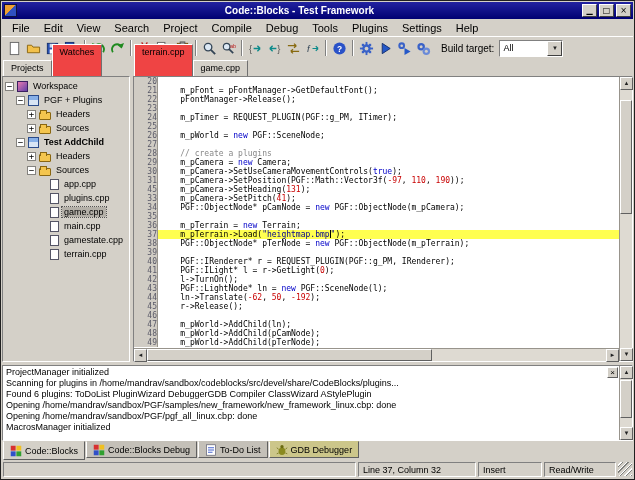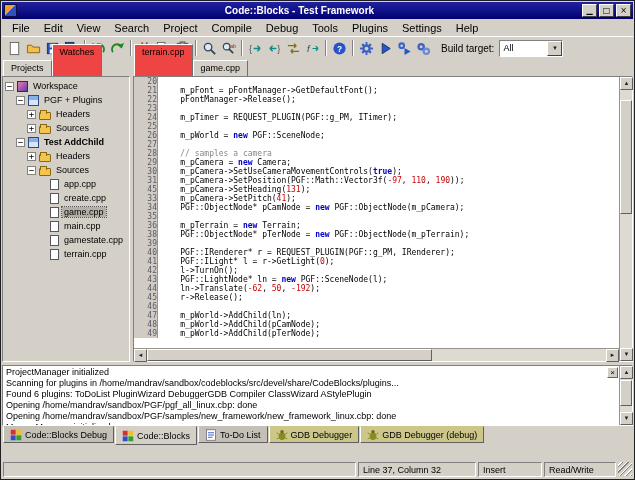--- a/index.html
+++ b/index.html
@@ -41,36 +41,36 @@
 .tree-row.sel .tlabel{background:#b4b0a8;outline:1px dotted #555}
 .vsplit{width:3px;flex:none}
 .editor-panel{flex:1;display:flex;flex-direction:column;min-width:0}
 .ebody{flex:1;display:flex;border:1px solid;border-color:#808080 #fff #fff #808080;min-height:0;background:#fff}
 .ecol{flex:1;display:flex;flex-direction:column;min-width:0}
 .code{flex:1;overflow:hidden;font-family:"DejaVu Sans Mono",monospace;font-size:8px}
 .crow{display:flex;height:9px;line-height:9px;white-space:pre}
 .ln{width:24px;flex:none;background:#d0ccc4;color:#5a5a68;text-align:right;padding-right:0;border-right:1px solid #98948c}
 .ct{flex:1;padding-left:3px;overflow:hidden}
 .crow.hl .ct{background:#ffff50}
-.kw{color:#0000c8;font-weight:bold}
+.kw{color:#0000c8;font-weight:normal}
 .num{color:#c80000}
 .str{color:#000090}
 .cmt{color:#888}
 .pln{color:#000}
 .caret{display:inline-block;width:1px;height:8px;background:#000;vertical-align:-1px}
 .hscroll{height:13px;flex:none;display:flex;background:#dedad2;border-top:1px solid #98948c}
 .vscroll{width:13px;flex:none;display:flex;flex-direction:column;background:#dedad2;border-left:1px solid #98948c}
 .sb-btn{width:13px;height:13px;flex:none;background:#d4d0c8;border:1px solid;border-color:#fff #606060 #606060 #fff;font-size:6px;line-height:11px;text-align:center;color:#222}
 .sb-track{flex:1;position:relative}
 .sb-thumb{position:absolute;background:#d4d0c8;border:1px solid;border-color:#fff #606060 #606060 #fff}
 .sb-thumb.v{left:0;right:0;top:4%;height:44%}
 .sb-thumb.h{top:0;bottom:0;left:0;width:62%}
 .hsplit{height:3px;flex:none}
 .log-panel{height:95px;flex:none;display:flex;flex-direction:column}
-.log-body{height:61px;flex:none;display:flex;border:1px solid;border-color:#808080 #fff #fff #808080;position:relative;background:#fff}
+.log-body{height:76px;flex:none;display:flex;border:1px solid;border-color:#808080 #fff #fff #808080;position:relative;background:#fff}
 .log-lines{flex:1;font-size:9px;line-height:11px;padding:1px 3px;overflow:hidden;white-space:nowrap}
 .log-close{position:absolute;top:1px;right:14px;width:11px;height:11px;background:#d4d0c8;border:1px solid;border-color:#fff #606060 #606060 #fff;font-size:8px;line-height:9px;text-align:center}
 .ltabs{height:20px;flex:none;display:flex;align-items:flex-start;padding-left:1px;gap:1px}
 .ltab{display:flex;align-items:center;gap:3px;font-size:9px;padding:2px 6px;height:17px;background:#c4c0b8;border:1px solid;border-color:#c4c0b8 #606060 #606060 #fff;white-space:nowrap}
 .ltab.active{background:#d4d0c8;height:19px;border-top-color:#d4d0c8}
 .ltab.tinted{background:#ccc68a;border-top-color:#ccc68a}
 .ltab svg{width:12px;height:12px}
 .statusbar{height:18px;flex:none;display:flex;align-items:center;gap:2px;padding:1px 1px;font-size:9px}
 .sb-field{height:15px;border:1px solid;border-color:#808080 #fff #fff #808080;padding:2px 4px;white-space:nowrap}
 .sb-field.flex{flex:1}
@@ -333,21 +333,21 @@
             <span class="expander">−</span>
             <span class="ticon ti-folder"></span>
             <span class="tlabel">Sources</span>
           </div>
           <div class="tree-row" style="padding-left: 46px;">
             <span class="ticon ti-file"></span>
             <span class="tlabel">app.cpp</span>
           </div>
           <div class="tree-row" style="padding-left: 46px;">
             <span class="ticon ti-file"></span>
-            <span class="tlabel">create.cpp</span>
+            <span class="tlabel">plugins.cpp</span>
           </div>
           <div class="tree-row sel" style="padding-left: 46px;">
             <span class="ticon ti-file"></span>
             <span class="tlabel">game.cpp</span>
           </div>
           <div class="tree-row" style="padding-left: 46px;">
             <span class="ticon ti-file"></span>
             <span class="tlabel">main.cpp</span>
           </div>
           <div class="tree-row" style="padding-left: 46px;">
@@ -370,29 +370,30 @@
         <div class="ecol">
           <div class="code">
               <div class="crow"><span class="ln">20</span><span class="ct"></span></div>
               <div class="crow"><span class="ln">21</span><span class="ct"><span class="pln">    m_pFont = pFontManager-&gt;GetDefaultFont();</span></span></div>
               <div class="crow"><span class="ln">22</span><span class="ct"><span class="pln">    pFontManager-&gt;Release();</span></span></div>
               <div class="crow"><span class="ln">23</span><span class="ct"></span></div>
               <div class="crow"><span class="ln">24</span><span class="ct"><span class="pln">    m_pTimer = REQUEST_PLUGIN(PGF::g_PM, ITimer);</span></span></div>
               <div class="crow"><span class="ln">25</span><span class="ct"></span></div>
               <div class="crow"><span class="ln">26</span><span class="ct"><span class="pln">    m_pWorld = </span><span class="kw">new</span><span class="pln"> PGF::SceneNode;</span></span></div>
               <div class="crow"><span class="ln">27</span><span class="ct"></span></div>
-              <div class="crow"><span class="ln">28</span><span class="ct"><span class="cmt">    // samples a camera</span></span></div>
+              <div class="crow"><span class="ln">28</span><span class="ct"><span class="cmt">    // create a plugins</span></span></div>
               <div class="crow"><span class="ln">29</span><span class="ct"><span class="pln">    m_pCamera = </span><span class="kw">new</span><span class="pln"> Camera;</span></span></div>
               <div class="crow"><span class="ln">30</span><span class="ct"><span class="pln">    m_pCamera-&gt;SetUseCameraMovementControls(</span><span class="kw">true</span><span class="pln">);</span></span></div>
               <div class="crow"><span class="ln">31</span><span class="ct"><span class="pln">    m_pCamera-&gt;SetPosition(PGF::Math::Vector3f(</span><span class="num">-97</span><span class="pln">, </span><span class="num">110</span><span class="pln">, </span><span class="num">190</span><span class="pln">));</span></span></div>
               <div class="crow"><span class="ln">45</span><span class="ct"><span class="pln">    m_pCamera-&gt;SetHeading(</span><span class="num">131</span><span class="pln">);</span></span></div>
               <div class="crow"><span class="ln">33</span><span class="ct"><span class="pln">    m_pCamera-&gt;SetPitch(</span><span class="num">41</span><span class="pln">);</span></span></div>
               <div class="crow"><span class="ln">34</span><span class="ct"><span class="pln">    PGF::ObjectNode* pCamNode = </span><span class="kw">new</span><span class="pln"> PGF::ObjectNode(m_pCamera);</span></span></div>
               <div class="crow"><span class="ln">35</span><span class="ct"></span></div>
               <div class="crow"><span class="ln">36</span><span class="ct"><span class="pln">    m_pTerrain = </span><span class="kw">new</span><span class="pln"> Terrain;</span></span></div>
+              <div class="crow hl"><span class="ln">37</span><span class="ct"><span class="pln">    m_pTerrain-&gt;Load(</span><span class="str">"heightmap.bmp</span><span class="caret"></span><span class="str">"</span><span class="pln">);</span></span></div>
               <div class="crow"><span class="ln">38</span><span class="ct"><span class="pln">    PGF::ObjectNode* pTerNode = </span><span class="kw">new</span><span class="pln"> PGF::ObjectNode(m_pTerrain);</span></span></div>
               <div class="crow"><span class="ln">39</span><span class="ct"></span></div>
               <div class="crow"><span class="ln">40</span><span class="ct"><span class="pln">    PGF::IRenderer* r = REQUEST_PLUGIN(PGF::g_PM, IRenderer);</span></span></div>
               <div class="crow"><span class="ln">41</span><span class="ct"><span class="pln">    PGF::ILight* l = r-&gt;GetLight(</span><span class="num">0</span><span class="pln">);</span></span></div>
               <div class="crow"><span class="ln">42</span><span class="ct"><span class="pln">    l-&gt;TurnOn();</span></span></div>
               <div class="crow"><span class="ln">43</span><span class="ct"><span class="pln">    PGF::LightNode* ln = </span><span class="kw">new</span><span class="pln"> PGF::SceneNode(l);</span></span></div>
               <div class="crow"><span class="ln">44</span><span class="ct"><span class="pln">    ln-&gt;Translate(</span><span class="num">-62</span><span class="pln">, </span><span class="num">50</span><span class="pln">, </span><span class="num">-192</span><span class="pln">);</span></span></div>
               <div class="crow"><span class="ln">45</span><span class="ct"><span class="pln">    r-&gt;Release();</span></span></div>
               <div class="crow"><span class="ln">46</span><span class="ct"></span></div>
               <div class="crow"><span class="ln">47</span><span class="ct"><span class="pln">    m_pWorld-&gt;AddChild(ln);</span></span></div>
@@ -419,84 +420,74 @@
   </div>
 
   <div class="hsplit"></div>
 
   <div class="log-panel">
     <div class="log-body">
       <div class="log-lines">
           <div>ProjectManager initialized</div>
           <div>Scanning for plugins in /home/mandrav/sandbox/codeblocks/src/devel/share/CodeBlocks/plugins...</div>
           <div>Found 6 plugins: ToDoList PluginWizard DebuggerGDB Compiler ClassWizard AStylePlugin</div>
+          <div>Opening /home/mandrav/sandbox/PGF/samples/new_framework/new_framework_linux.cbp: done</div>
           <div>Opening /home/mandrav/sandbox/PGF/pgf_all_linux.cbp: done</div>
-          <div>Opening /home/mandrav/sandbox/PGF/samples/new_framework/new_framework_linux.cbp: done</div>
           <div>MacrosManager initialized</div>
         </div>
       <span class="log-close">×</span>
       <div class="vscroll">
         <span class="sb-btn">▲</span>
         <span class="sb-track">
             <span class="sb-thumb v" style="top:2%;height:80%"></span>
           </span>
         <span class="sb-btn">▼</span>
       </div>
     </div>
     <div class="ltabs">
-        <span class="ltab">
+        <span class="ltab active">
           <span style="display: inline-flex;">
             <svg viewBox="0 0 16 16">
               <rect x="1" y="1" width="6.5" height="6.5" fill="#d83030"></rect>
               <rect x="8.5" y="1" width="6.5" height="6.5" fill="#f0c020"></rect>
               <rect x="1" y="8.5" width="6.5" height="6.5" fill="#3050c8"></rect>
               <rect x="8.5" y="8.5" width="6.5" height="6.5" fill="#30a030"></rect>
             </svg>
           </span>
-          <span>Code::Blocks Debug</span>
-        </span>
-        <span class="ltab active">
+          <span>Code::Blocks</span>
+        </span>
+        <span class="ltab">
           <span style="display: inline-flex;">
             <svg viewBox="0 0 16 16">
               <rect x="1" y="1" width="6.5" height="6.5" fill="#d83030"></rect>
               <rect x="8.5" y="1" width="6.5" height="6.5" fill="#f0c020"></rect>
               <rect x="1" y="8.5" width="6.5" height="6.5" fill="#3050c8"></rect>
               <rect x="8.5" y="8.5" width="6.5" height="6.5" fill="#30a030"></rect>
             </svg>
           </span>
-          <span>Code::Blocks</span>
+          <span>Code::Blocks Debug</span>
         </span>
         <span class="ltab">
           <span style="display: inline-flex;">
             <svg viewBox="0 0 16 16">
               <rect x="2" y="1" width="12" height="14" fill="#fff" stroke="#667"></rect>
               <path d="M4 5 H12 M4 8 H12 M4 11 H10" stroke="#3050c8" stroke-width="1.2" fill="none"></path>
             </svg>
           </span>
           <span>To-Do List</span>
         </span>
         <span class="ltab tinted">
           <span style="display: inline-flex;">
             <svg viewBox="0 0 16 16">
               <ellipse cx="8" cy="9.5" rx="4.5" ry="5" fill="#8a8a20"></ellipse>
               <circle cx="8" cy="3.5" r="2.2" fill="#6a6a10"></circle>
               <path d="M3.5 7 L1 5 M12.5 7 L15 5 M3.5 12 L1 13 M12.5 12 L15 13" stroke="#6a6a10" fill="none"></path>
             </svg>
           </span>
           <span>GDB Debugger</span>
-        </span>
-        <span class="ltab tinted">
-          <span style="display: inline-flex;">
-            <svg viewBox="0 0 16 16">
-              <ellipse cx="8" cy="9.5" rx="4.5" ry="5" fill="#8a8a20"></ellipse>
-              <circle cx="8" cy="3.5" r="2.2" fill="#6a6a10"></circle>
-              <path d="M3.5 7 L1 5 M12.5 7 L15 5 M3.5 12 L1 13 M12.5 12 L15 13" stroke="#6a6a10" fill="none"></path>
-            </svg>
-          </span>
-          <span>GDB Debugger (debug)</span>
         </span>
       </div>
   </div>
 
   <div class="statusbar">
       <span class="sb-field flex"></span>
       <span class="sb-field" style="width: 118px;">Line 37, Column 32</span>
       <span class="sb-field" style="width: 64px;">Insert</span>
       <span class="sb-field" style="width: 72px;">Read/Write</span>
       <span class="grip"></span>

